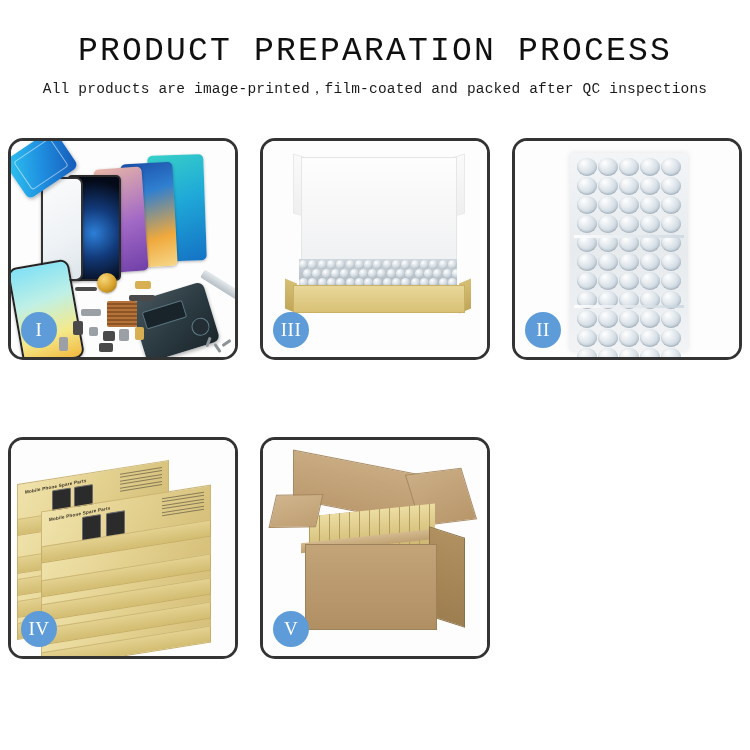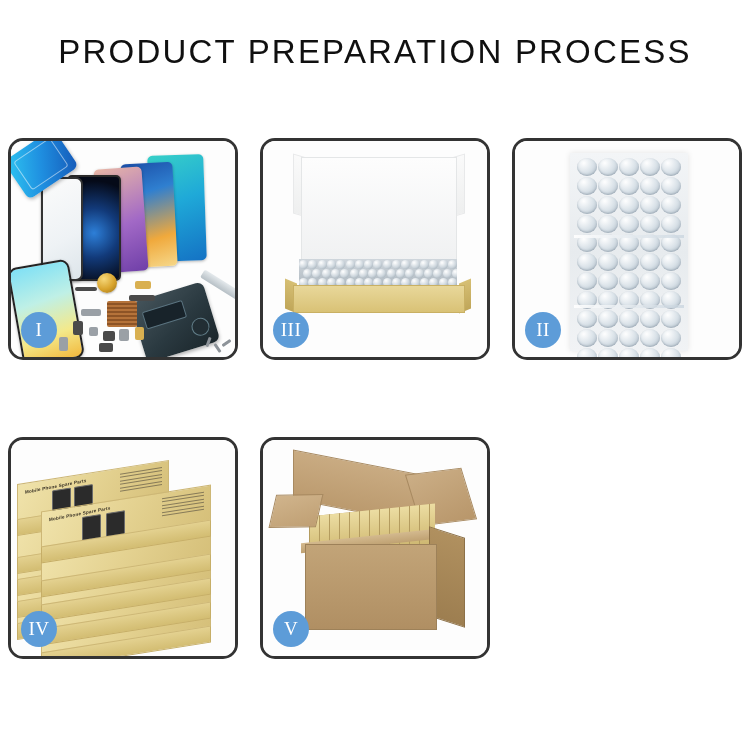--- a/index.html
+++ b/index.html
@@ -8,21 +8,21 @@
   }
   body {
     width: 750px; height: 750px;
     font-family: "Liberation Sans", sans-serif;
     overflow: hidden;
     position: relative;
   }
   .page { width: 750px; height: 750px; position: relative; background: #fff; }
 
   
-  .header { text-align: center; padding-top: 34px; }
+  .header { text-align: center; padding-top: 34px; font-family: Liberation Mono, monospace; }
   .title {
     font-size: 33px;
     letter-spacing: 2.2px;
     color: #101010;
     font-weight: 400;
     line-height: 1.1;
     white-space: nowrap;
   }
   .subtitle {
     font-size: 14.5px;
@@ -331,20 +331,21 @@
     background:#b2905c; border:1px solid #9a7b4b;
   }
 </style>
 </head>
 <body>
 
 <div class="page">
 
   <div class="header">
     <div class="title">PRODUCT PREPARATION PROCESS</div>
+    <div class="subtitle">All products are image-printed，film-coated and packed after QC inspections</div>
   </div>
 
   <div class="grid">
 
     <div class="panel">
       <div class="stage">
         <div class="ph ph-teal"></div>
         <div class="ph ph-orange"></div>
         <div class="ph ph-purple"></div>
         <div class="ph ph-dark"></div>

